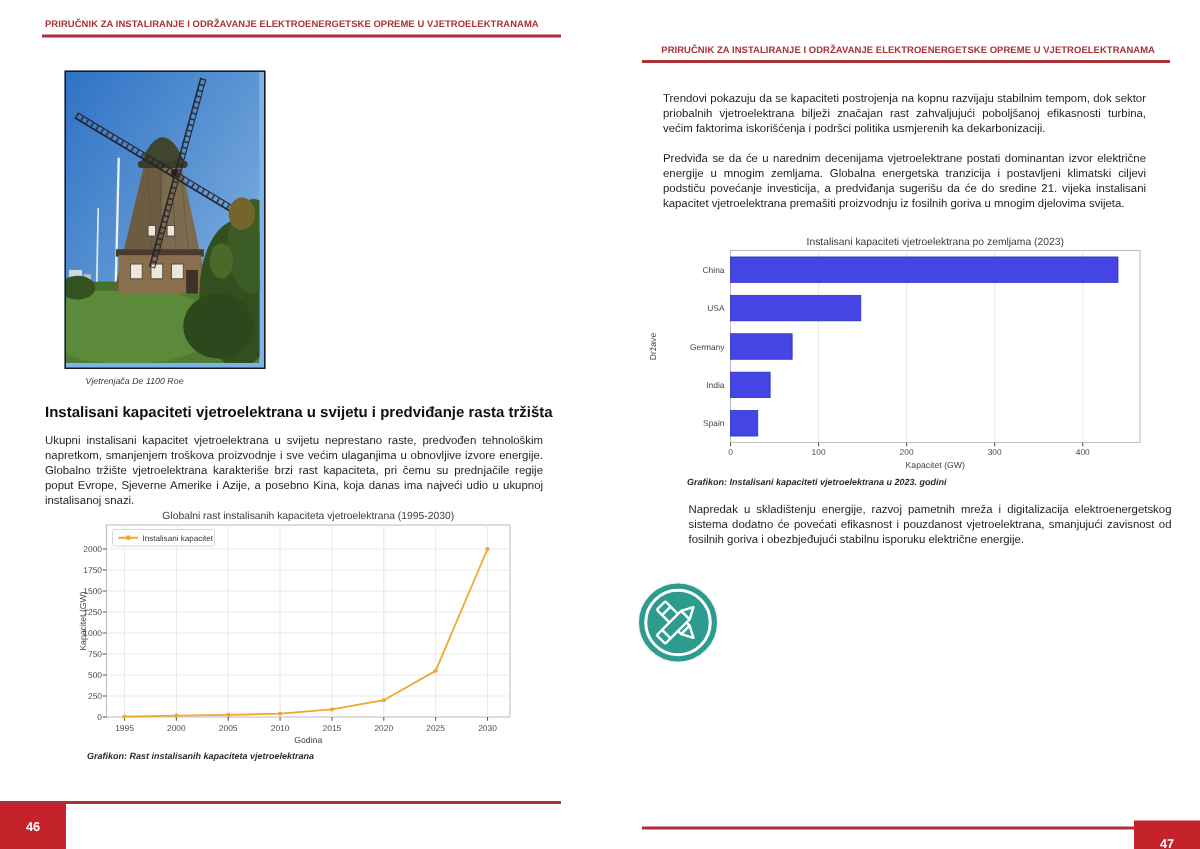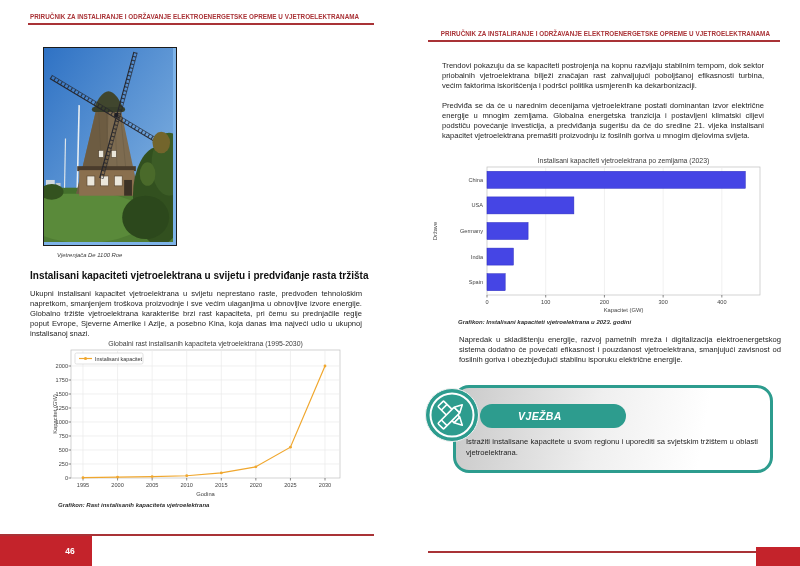--- a/index.html
+++ b/index.html
@@ -15,21 +15,21 @@
   #page-right{left:400px;margin-top:17px;}
   .abs{position:absolute;}
   .header-text{font-size:6.3px;font-weight:bold;color:var(--accent-red);white-space:nowrap;letter-spacing:.04px;}
   .rule{height:2px;background:var(--accent-red);}
   .para{font-size:7.6px;line-height:10px;color:#1d1d1d;text-align:justify;}
   .section-heading{font-size:10px;font-weight:bold;color:#101010;white-space:nowrap;}
   .photo-caption{font-size:5.9px;font-style:italic;color:#3a3a3a;white-space:nowrap;}
   .chart-caption{font-size:6px;font-weight:bold;font-style:italic;color:#2b2b2b;white-space:nowrap;}
   .footer-line{height:1.5px;background:var(--accent-red);}
   .page-num{background:var(--page-red);color:#ffffff;font-size:8.5px;font-weight:bold;
-            width:44px;height:30px;display:flex;align-items:center;justify-content:center;padding-left:48px;}
+            width:44px;height:30px;display:flex;align-items:center;justify-content:center;}
   .photo-frame{border:1.5px solid #1b1b1b;background:#7db3e8;}
   .photo-frame svg{display:block;}
   .exercise-box{border:3px solid var(--teal);border-radius:16px;
                 background:linear-gradient(100deg,#c9c9c9 0%,#efefef 45%,#ffffff 78%);}
   .exercise-banner{position:absolute;background:var(--teal);border-radius:12px;
                    display:flex;align-items:center;}
   .exercise-label{color:#ffffff;font-weight:bold;font-style:italic;font-size:10.5px;letter-spacing:.4px;padding-left:38px;}
   .exercise-text{position:absolute;font-size:7.6px;line-height:10.5px;color:#1d1d1d;text-align:justify;}
   .exercise-circle{position:absolute;width:56px;height:56px;}
   svg text{font-family:"Liberation Sans",sans-serif;}
@@ -216,26 +216,20 @@
         <text x="55" y="130.2" font-size="5.6" fill="#444" text-anchor="end">Spain</text>
         <text x="195.5" y="9" font-size="6.9" fill="#3b3b3b" text-anchor="middle">Instalisani kapaciteti vjetroelektrana po zemljama (2023)</text>
         <text x="195.5" y="158" font-size="5.8" fill="#444" text-anchor="middle">Kapacitet (GW)</text>
         <text x="9" y="77" font-size="5.8" fill="#444" text-anchor="middle" transform="rotate(-90 9 77)">Države</text>
       </svg>
 
     <div class="abs chart-caption" style="left:58px;top:302px;">Grafikon: Instalisani kapaciteti vjetroelektrana u 2023. godini</div>
 
     <div class="abs para" style="left:59px;top:318px;width:322px;">Napredak u skladištenju energije, razvoj pametnih mreža i digitalizacija elektroenergetskog sistema dodatno će povećati efikasnost i pouzdanost vjetroelektrana, smanjujući zavisnost od fosilnih goriva i obezbjeđujući stabilnu isporuku električne energije.</div>
 
-    <div class="abs exercise-box" style="left:53px;top:368px;width:314px;height:82px;">
-      <div class="exercise-banner" style="left:24px;top:16px;width:146px;height:24px;">
-        <span class="exercise-label">VJEŽBA</span>
-      </div>
-      <div class="exercise-text" style="left:10px;top:49px;width:292px;">Istražiti instalisane kapacitete u svom regionu i uporediti sa svjetskim tržištem u oblasti vjetroelektrana.</div>
-    </div>
     <div class="exercise-circle abs" style="left:24px;top:370px;">
       <svg viewBox="0 0 56 56" width="56" height="56">
         <circle cx="28" cy="28" r="26.5" style="fill:var(--teal)" stroke="#f2f2f2" stroke-width="1"></circle>
         <circle cx="28" cy="28" r="21.5" fill="none" stroke="#ffffff" stroke-width="2"></circle>
         <g stroke="#ffffff" stroke-width="1.6" stroke-linejoin="round">
           <g transform="rotate(45 28 28)">
             <rect x="12" y="24" width="23" height="8" rx="1" style="fill:var(--teal)"></rect>
             <polygon points="35,24 42.5,28 35,32" style="fill:var(--teal)"></polygon>
             <line x1="17" y1="24" x2="17" y2="32"></line>
           </g>

